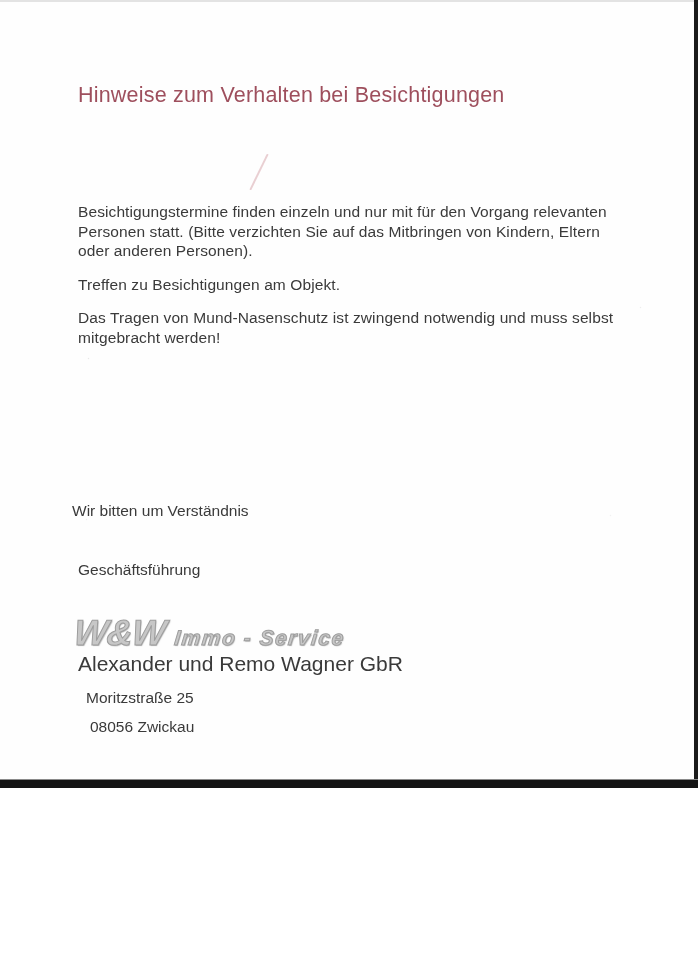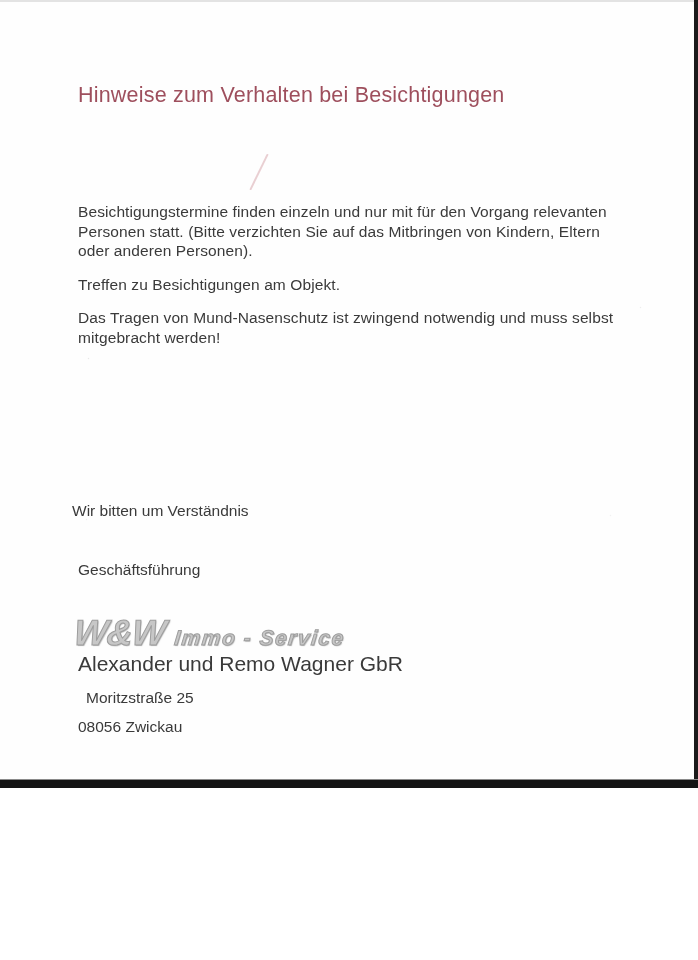--- a/index.html
+++ b/index.html
@@ -172,18 +172,18 @@
 
   <div class="role" style="color:#3a3a3a;text-align:right;">Geschäftsführung</div>
 
   <div class="logo-row">
     <span class="logo-main">W&amp;W</span>
     <span class="logo-suffix">Immo - Service</span>
   </div>
 
   <div class="company" style="color:#3a3a3a;">Alexander und Remo Wagner GbR</div>
   <div class="street" style="color:#3a3a3a;">Moritzstraße 25</div>
-  <div class="city" style="color:#3a3a3a;">08056 Zwickau</div>
+  <div class="city" style="color:#3a3a3a;margin-left:12px;">08056 Zwickau</div>
 
   <div class="right-edge"></div>
   <div class="bottom-edge"></div>
 
 </div>
 
 </body></html>

